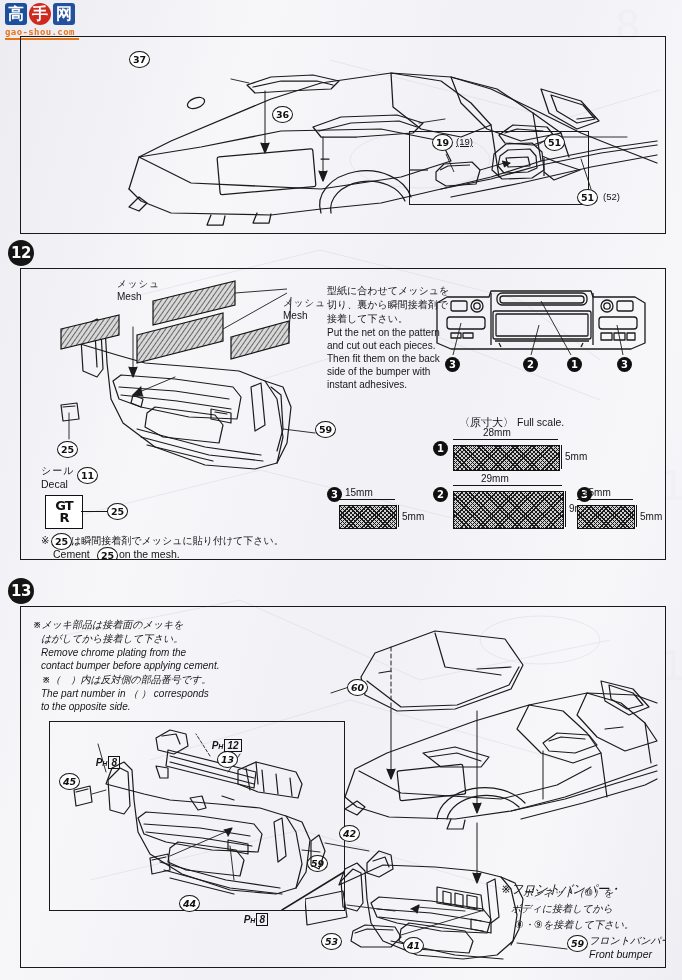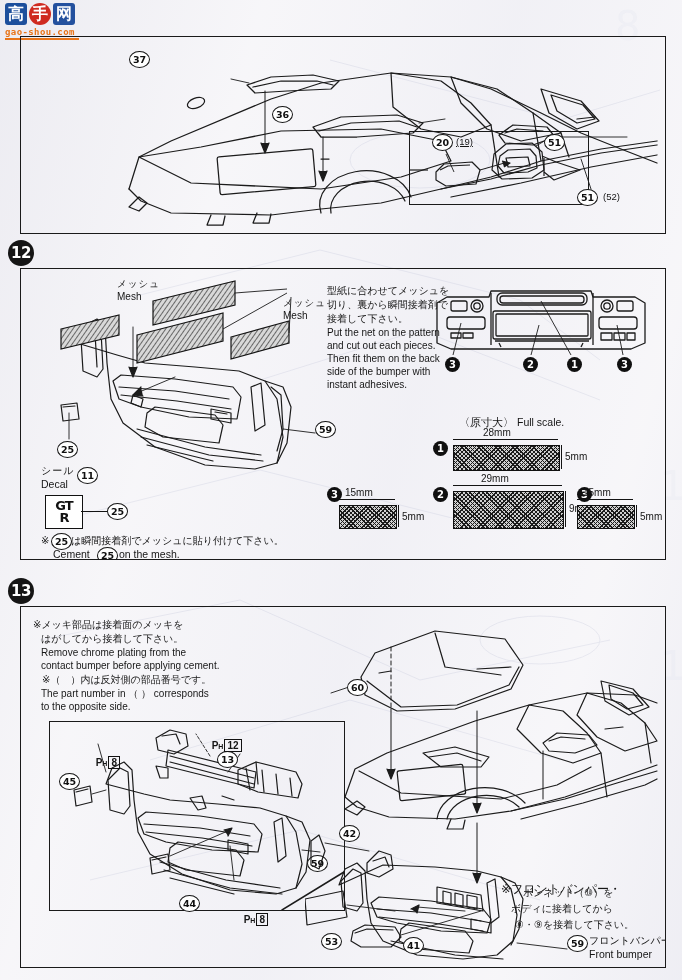--- a/index.html
+++ b/index.html
@@ -175,21 +175,21 @@
           <path d="M96 26 L118 25 L120 34 L98 35 Z"></path>
           <path d="M132 24 L146 30 L170 38 L144 48 L134 40"></path>
           <path d="M134 26 L134 44"></path>
           <path d="M70 38 L98 30" stroke-width="1"></path>
           <path d="M92 29 L100 31 L94 35" fill="#1b1b1b"></path>
           <path d="M18 38 L0 38"></path>
           <path d="M36 22 L44 40" stroke-width=".9"></path>
           <path d="M126 14 L136 8" stroke-width=".9"></path>
         </g>
       </svg>
-      <div class="cnum w22" style="left:22px;top:2px;">20</div>
+      <div class="cnum w22" style="left:22px;top:2px;">19</div>
       <div class="lbl" style="left:46px;top:4px;font-size:9.5px;text-decoration:underline;">(19)</div>
       <div class="cnum w22" style="left:134px;top:2px;">51</div>
     </div>
 
     <div class="cnum w22" style="left:108px;top:14px;">37</div>
     <div class="cnum w22" style="left:251px;top:69px;">36</div>
     <div class="cnum w22" style="left:556px;top:152px;">51</div>
     <div class="lbl" style="left:582px;top:154px;font-size:9.5px;">(52)</div>
   </div>
 
@@ -354,21 +354,21 @@
     <div class="bnum" style="left:556px;top:218px;">3</div>
     <div class="meshswatch" style="left:556px;top:236px;width:56px;height:22px;"></div>
     <div class="dimline" style="left:556px;top:230px;width:56px;height:1px;"></div>
     <div class="lbl" style="left:562px;top:218px;font-size:10px;">15mm</div>
     <div class="dimline" style="left:615px;top:236px;width:1px;height:22px;"></div>
     <div class="lbl" style="left:619px;top:242px;font-size:10px;">5mm</div>
   </div>
 
   <div class="stepnum" style="left:8px;top:578px;">13</div>
 
-  <div class="panel" style="left:20px;top:606px;width:644px;height:360px;">
+  <div class="panel" style="left:20px;top:606px;width:644px;height:360px;font-style:italic;">
 
     <div class="txt jp" style="left:12px;top:12px;font-size:10px;">※メッキ部品は接着面のメッキを</div>
     <div class="txt jp" style="left:20px;top:26px;font-size:10px;">はがしてから接着して下さい。</div>
     <div class="txt" style="left:20px;top:40px;font-size:10px;">Remove chrome plating from the</div>
     <div class="txt" style="left:20px;top:53px;font-size:10px;">contact bumper before applying cement.</div>
     <div class="txt jp" style="left:21px;top:67px;font-size:10px;">※（　）内は反対側の部品番号です。</div>
     <div class="txt" style="left:20px;top:81px;font-size:10px;">The part number in （ ） corresponds</div>
     <div class="txt" style="left:20px;top:94px;font-size:10px;">to the opposite side.</div>
 
     <div style="position:absolute;left:28px;top:114px;width:294px;height:188px;border:1.5px solid #1a1a1a;">

